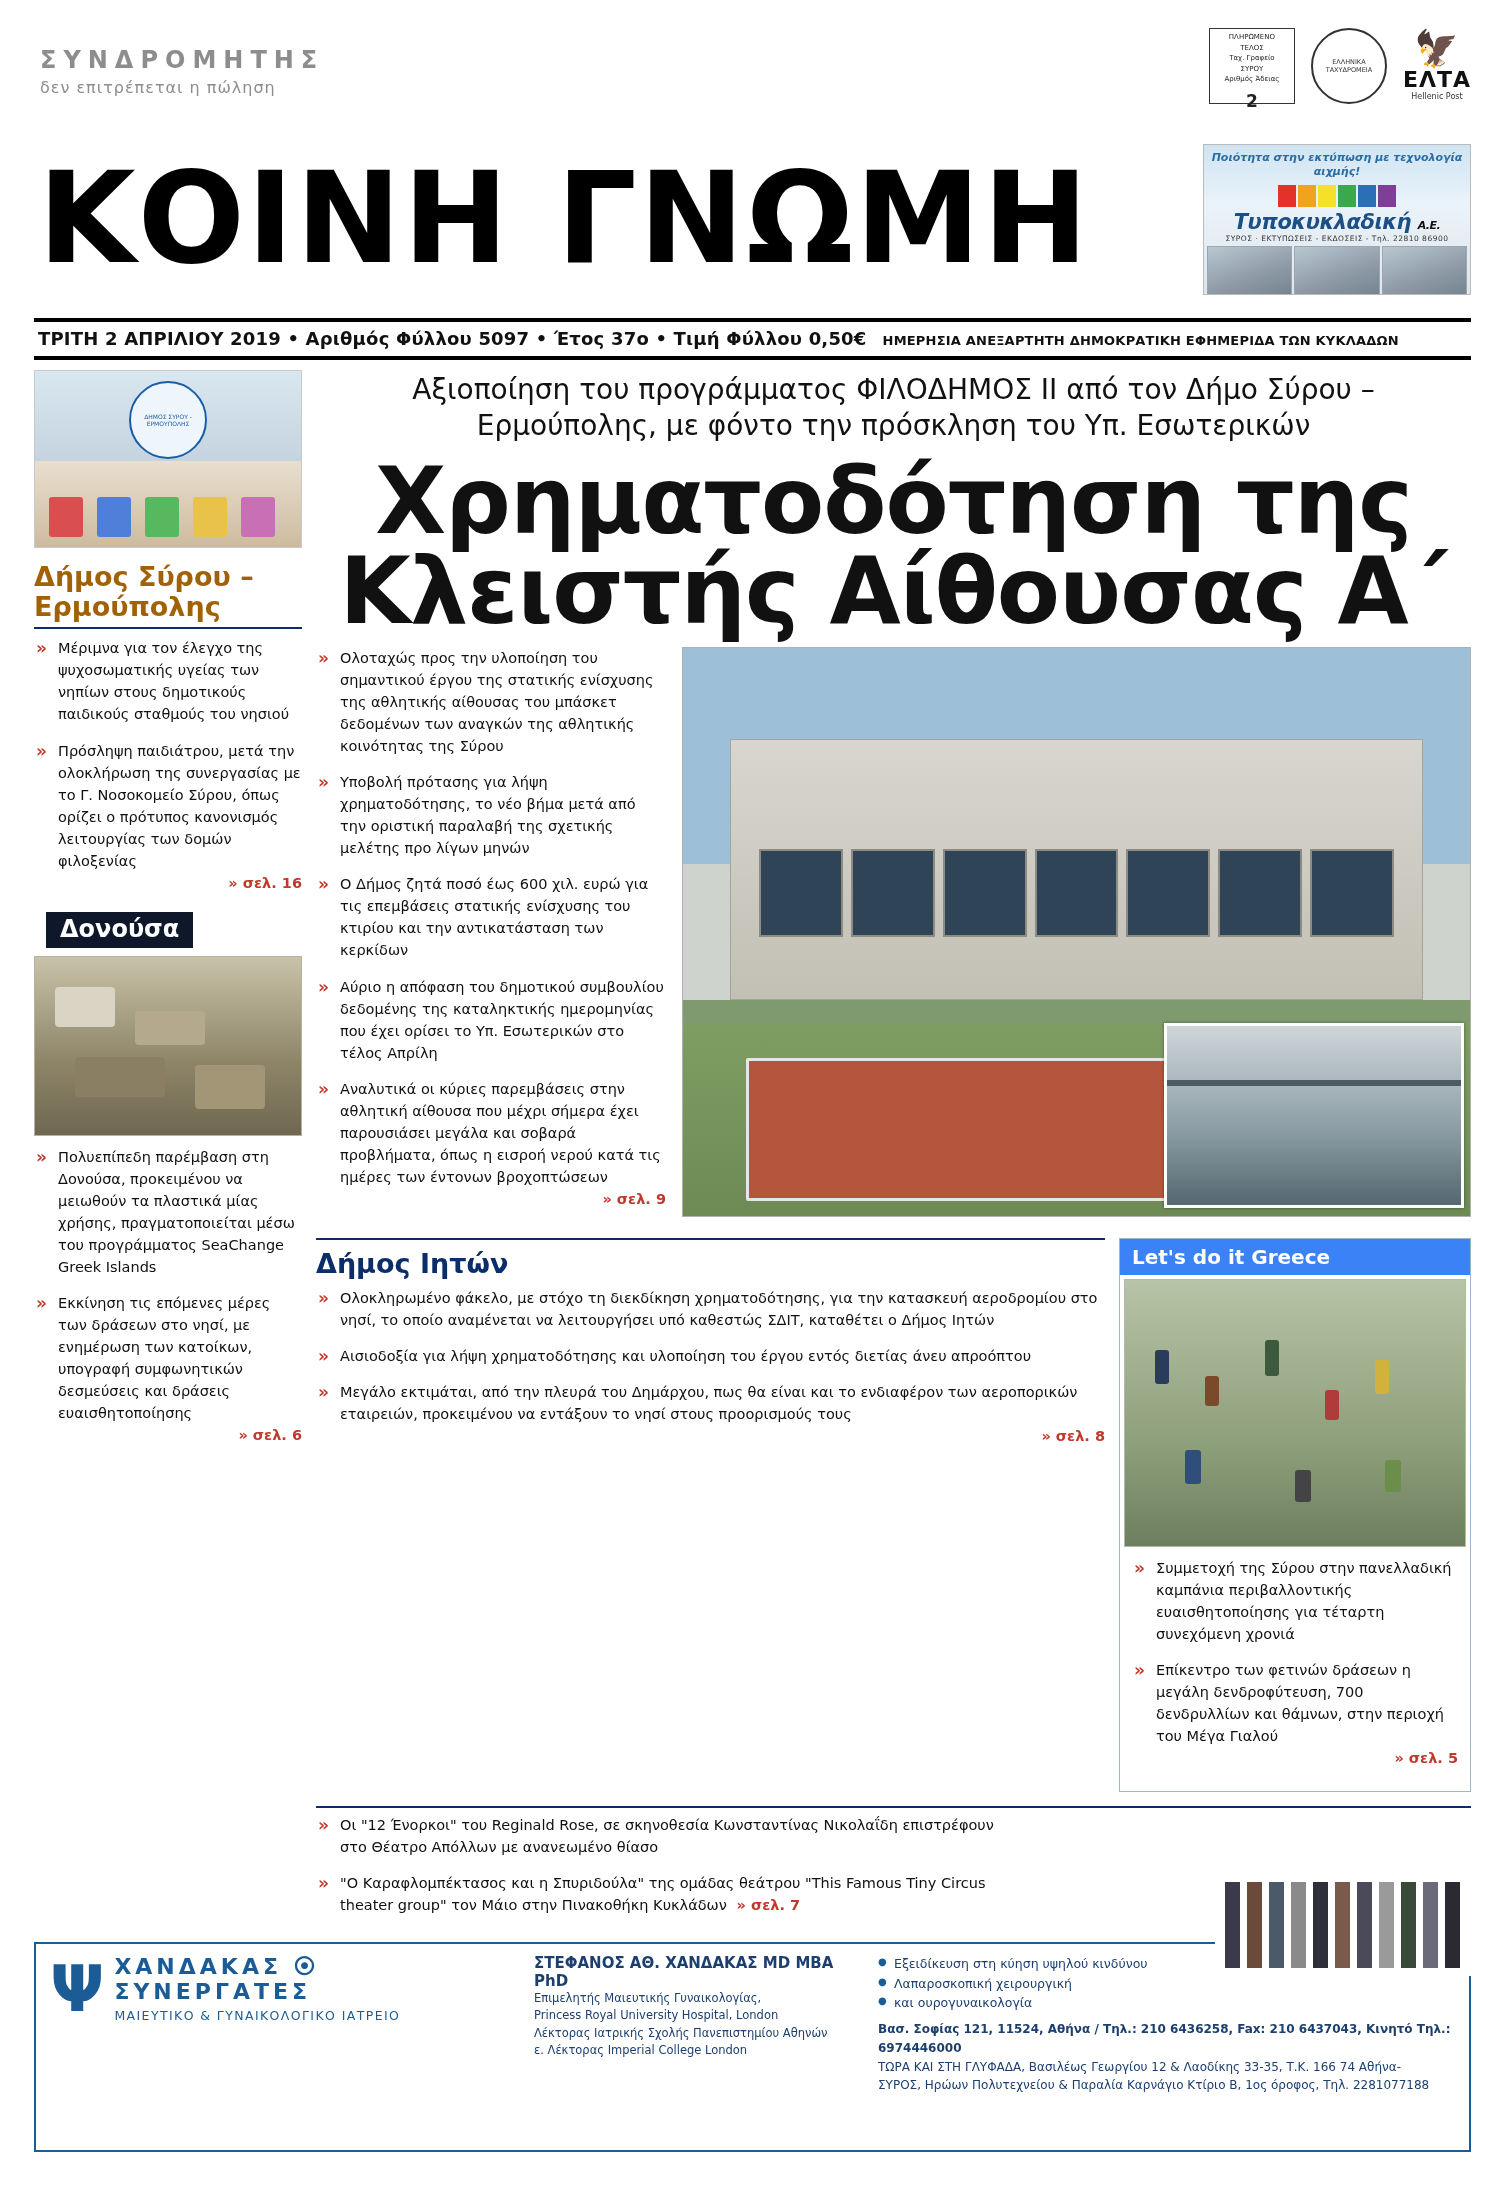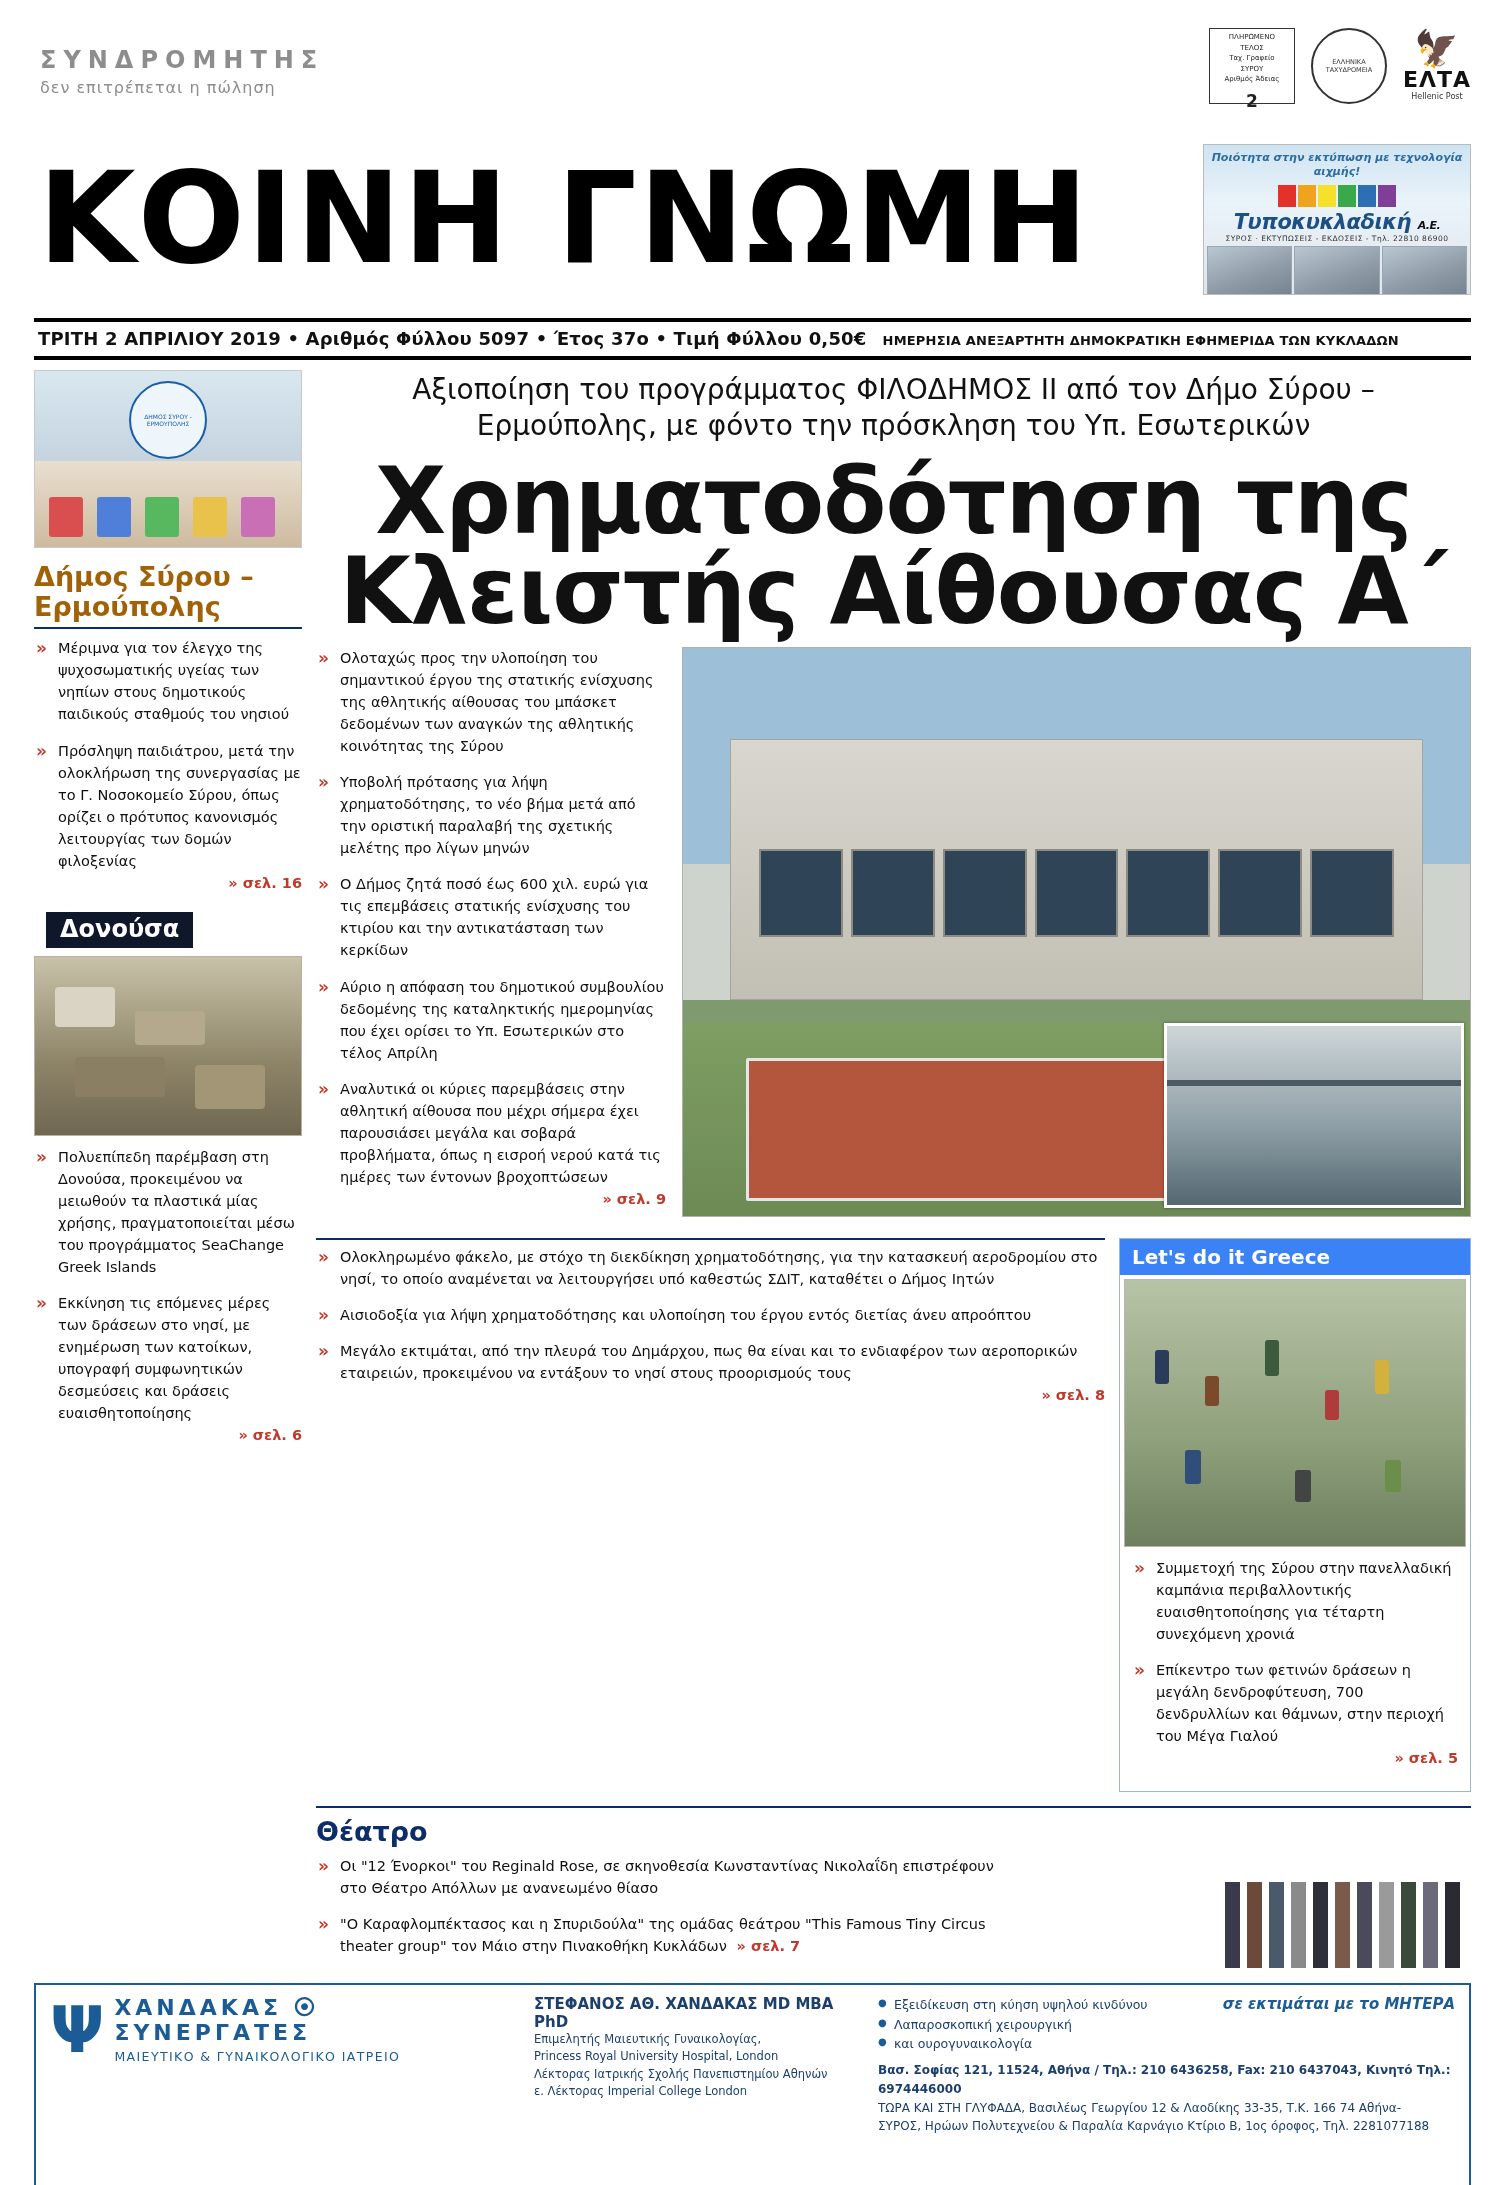--- a/index.html
+++ b/index.html
@@ -377,20 +377,21 @@
               <div class="inner"></div>
             </div>
           <div class="inset-photo">
               <div class="roofline"></div>
             </div>
         </div>
       </div>
 
       <div class="mid-row">
         <div class="col-ipton">
+          <h3 class="sec-title">Δήμος Ιητών</h3>
           <ul class="bullets">
             <li><span>Ολοκληρωμένο φάκελο, με στόχο τη διεκδίκηση χρηματοδότησης, για την κατασκευή αεροδρομίου στο νησί, το οποίο αναμένεται να λειτουργήσει υπό καθεστώς ΣΔΙΤ, καταθέτει ο Δήμος Ιητών</span></li>
             <li><span>Αισιοδοξία για λήψη χρηματοδότησης και υλοποίηση του έργου εντός διετίας άνευ απροόπτου</span></li>
             <li>
               <span>Μεγάλο εκτιμάται, από την πλευρά του Δημάρχου, πως θα είναι και το ενδιαφέρον των αεροπορικών εταιρειών, προκειμένου να εντάξουν το νησί στους προορισμούς τους</span>
               <span class="ref ref-right">»&nbsp;<span>σελ. 8</span></span>
             </li>
           </ul>
         </div>
 
@@ -412,21 +413,20 @@
               <li>
                 <span>Επίκεντρο των φετινών δράσεων η μεγάλη δενδροφύτευση, 700 δενδρυλλίων και θάμνων, στην περιοχή του Μέγα Γιαλού</span>
                 <span class="ref ref-right">»&nbsp;<span>σελ. 5</span></span>
               </li>
             </ul>
           </div>
         </div>
       </div>
 
       <div class="theatre">
-        <h3 class="sec-title">Θέατρο</h3>
         <div class="theatre-photo">
           <i style="left:10px;background:#3a3a4a"></i>
           <i style="left:32px;background:#6b4a3a"></i>
           <i style="left:54px;background:#4a5a6b"></i>
           <i style="left:76px;background:#8a8a8a"></i>
           <i style="left:98px;background:#2f2f3a"></i>
           <i style="left:120px;background:#7a5a4a"></i>
           <i style="left:142px;background:#4a4a5a"></i>
           <i style="left:164px;background:#9a9a9a"></i>
           <i style="left:186px;background:#3a4a3a"></i>

